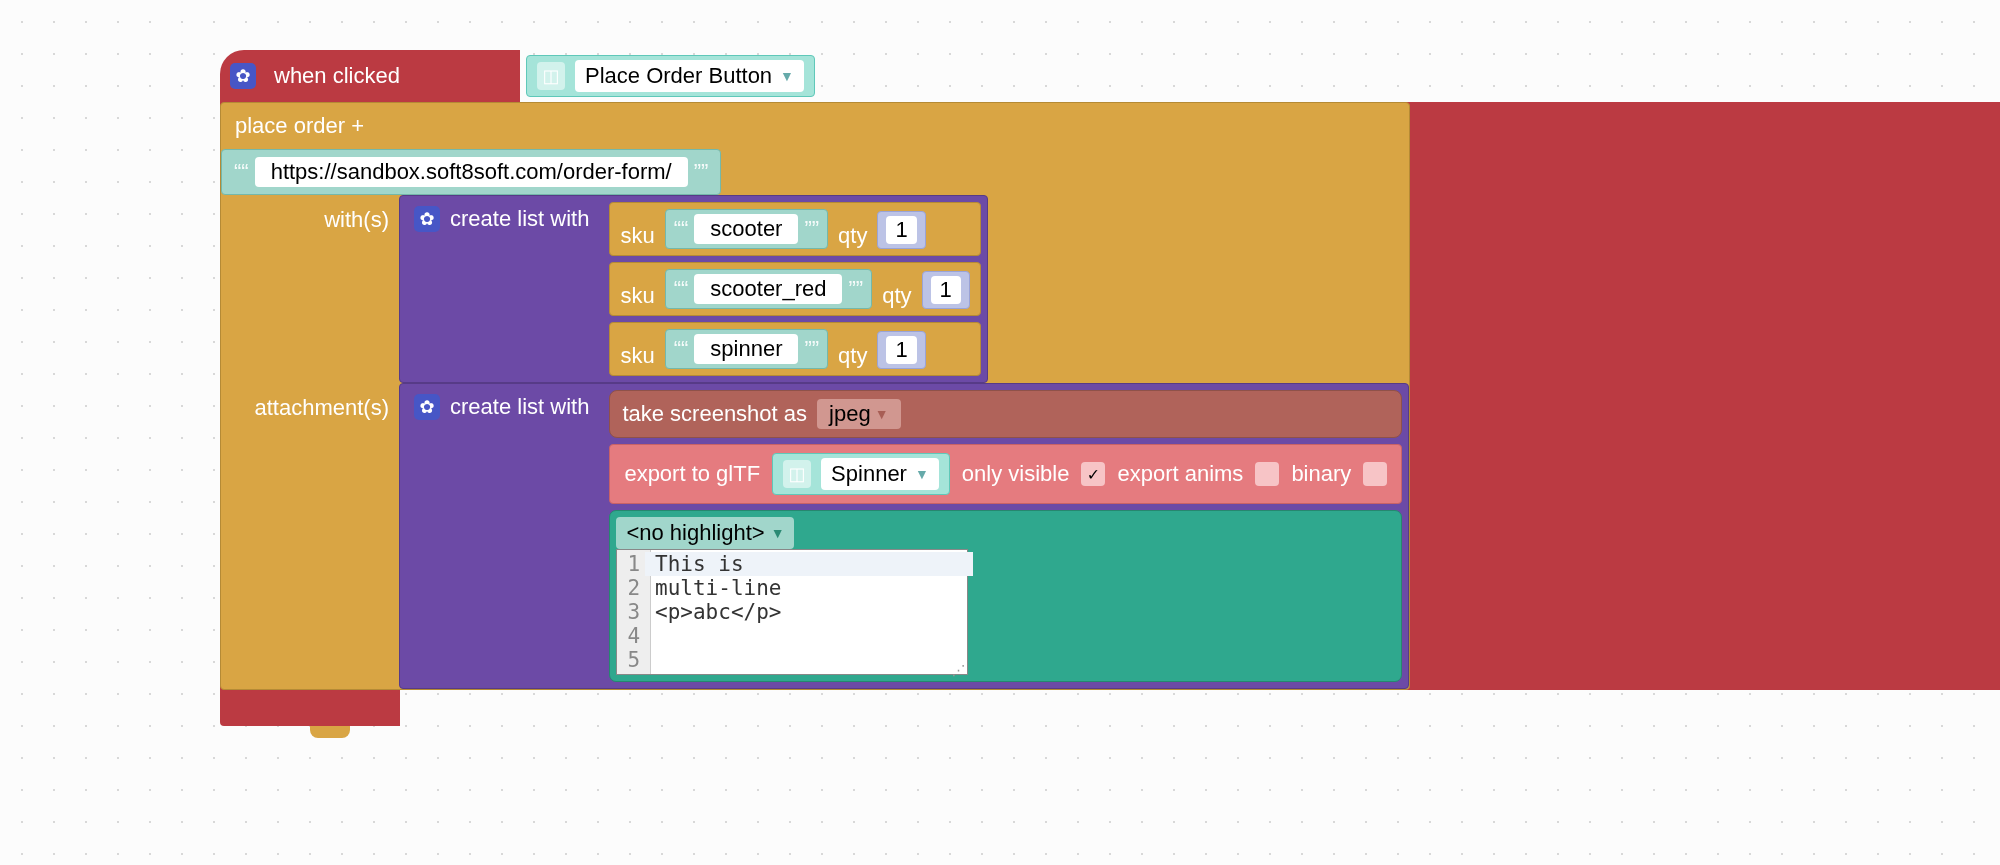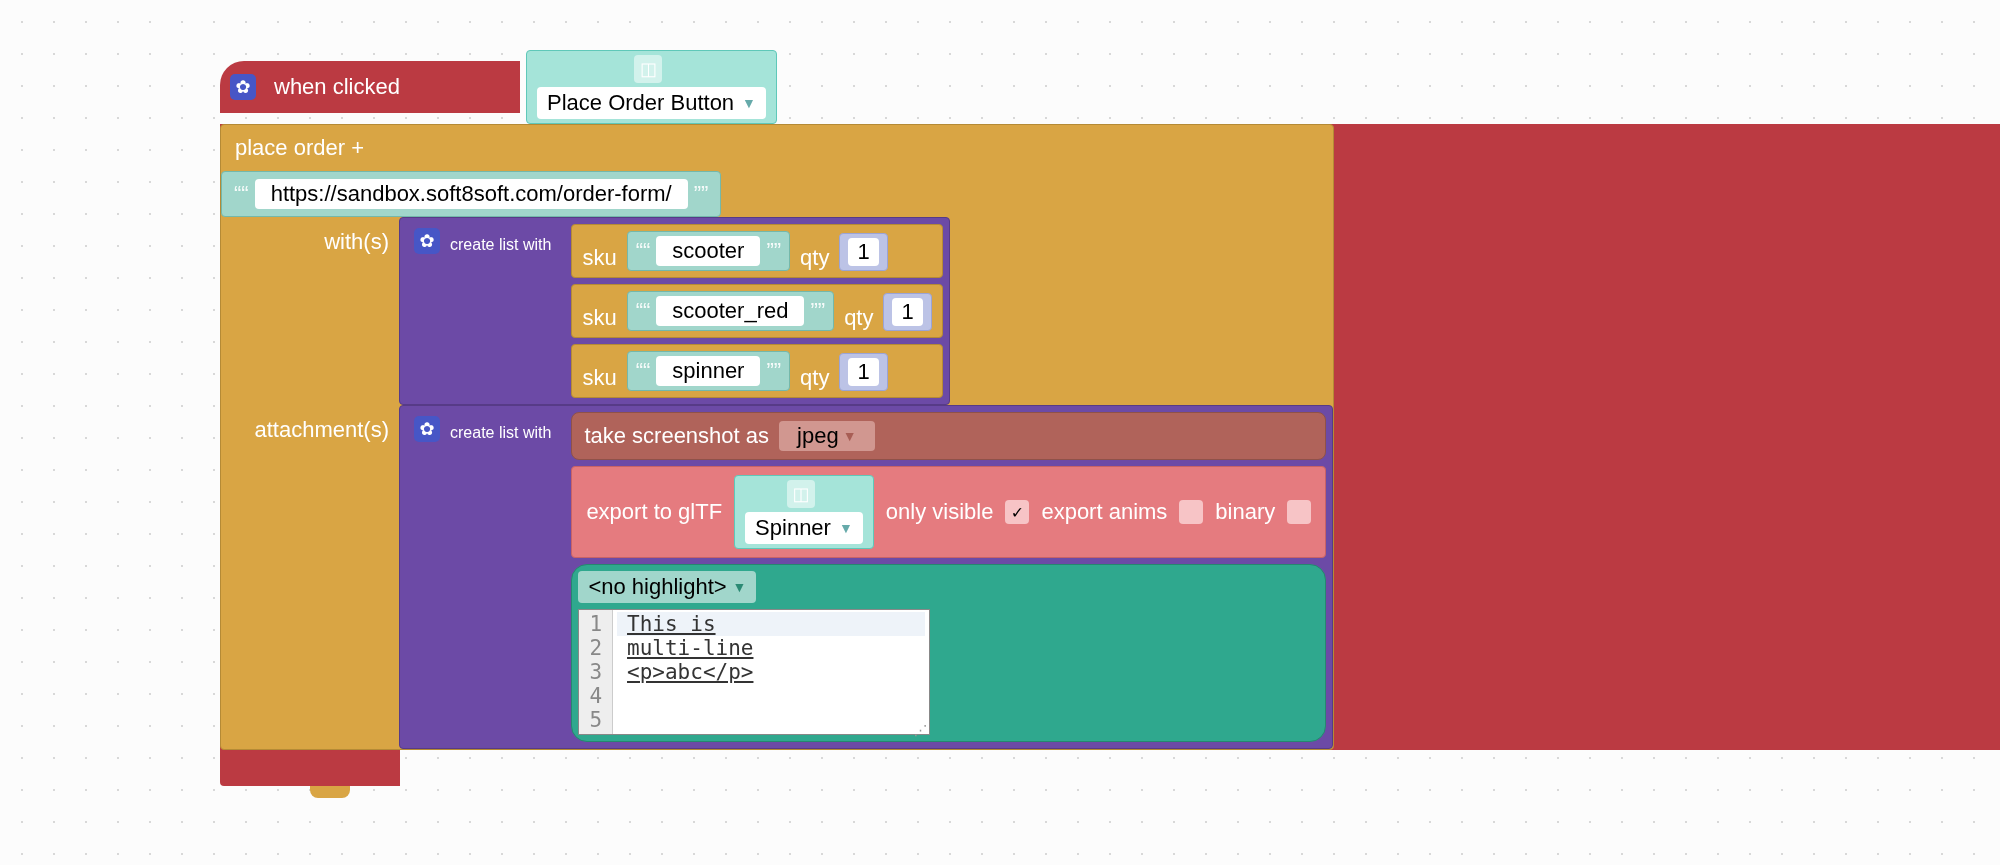--- a/index.html
+++ b/index.html
@@ -103,21 +103,20 @@
 .field-teal {
   background: #a5e4d9;
   color: black;
   border: 1px solid #5fc8b9;
   display: inline-flex;
   align-items: center;
   padding: 4px 10px;
   border-radius: 4px;
   font-size: 22px;
   gap: 4px;
-  flex-direction: column;
 }
 .dropdown-arrow {
   color: #6aa;
   font-size: 14px;
   margin-left: 4px;
 }
 
 
 .order-block {
   background: #d9a544;
@@ -176,24 +175,24 @@
 .list-block {
   background: #6c4aa6;
   border: 1px solid #573b87;
   border-radius: 4px;
   color: white;
   display: flex;
   align-items: flex-start;
 }
 .list-header {
   display: flex;
-  align-items: flex-end;
+  align-items: flex-start;
   padding: 10px 14px;
   gap: 10px;
-  font-size: 16px;
+  font-size: 22px;
   white-space: nowrap;
 }
 .list-slots {
   display: flex;
   flex-direction: column;
   gap: 6px;
   padding: 6px;
 }
 
 
@@ -229,21 +228,21 @@
   color: white;
   font-size: 22px;
   display: flex;
   align-items: center;
   padding: 8px 12px;
   gap: 10px;
 }
 .jpeg-pill {
   background: #d19790;
   border-radius: 4px;
-  padding: 2px 18px;
+  padding: 2px 12px;
   color: black;
   font-size: 22px;
   display: inline-flex;
   align-items: center;
   gap: 4px;
 }
 .jpeg-arrow { color: #a85e55; font-size: 14px; }
 
 
 .gltf-block {
@@ -266,25 +265,24 @@
   align-items: center;
   justify-content: center;
   color: black;
   font-size: 16px;
 }
 
 
 .code-block {
   background: #2fa88e;
   border: 1px solid #26876f;
-  border-radius: 16px;
+  border-radius: 7px;
   padding: 6px;
   display: flex;
   flex-direction: column;
-  gap: 6px;
 }
 .code-dropdown {
   background: #a1d6cb;
   border-radius: 4px;
   padding: 3px 10px;
   color: black;
   font-size: 22px;
   width: max-content;
   display: flex;
   align-items: center;
@@ -300,23 +298,22 @@
   width: 350px;
 }
 .code-gutter {
   background: #eee;
   border-right: 1px solid #ccc;
   padding: 2px 10px;
   text-align: right;
   color: #888;
 }
 .code-lines {
-  padding: 2px 14px;
+  padding: 2px 4px;
   flex: 1;
-  text-decoration: underline;
 }
 .code-lines div { min-height: 24px; white-space: pre; }
 .code-lines div:first-child { background: #eef3f9; margin: 0 -10px; padding: 0 10px; }
 .code-resize {
   text-align: right;
   color: #999;
   font-size: 14px;
   padding: 0 2px 0 0;
   line-height: 8px;
 }

